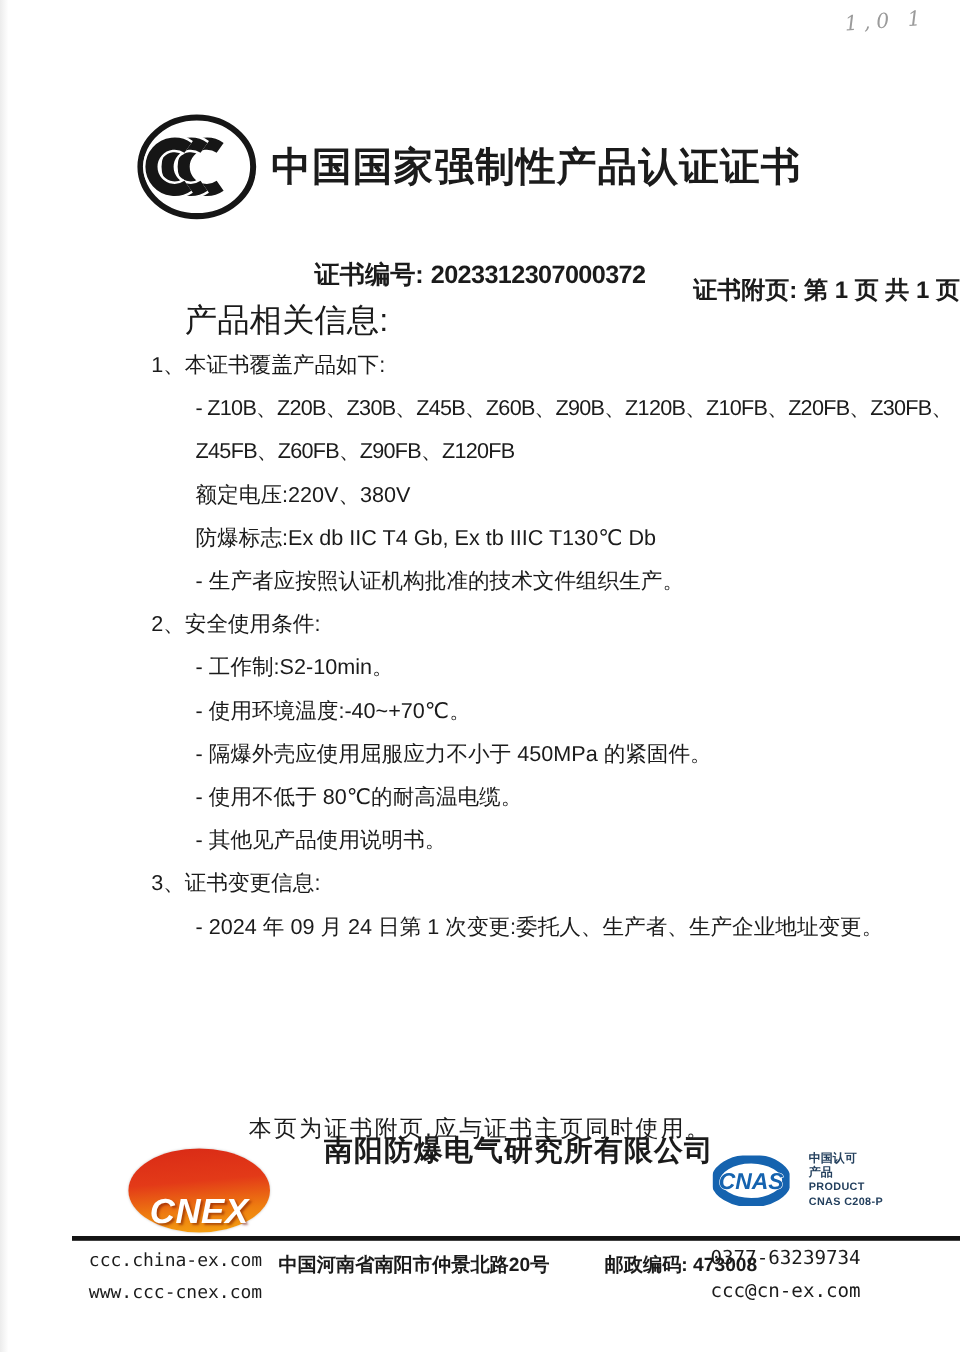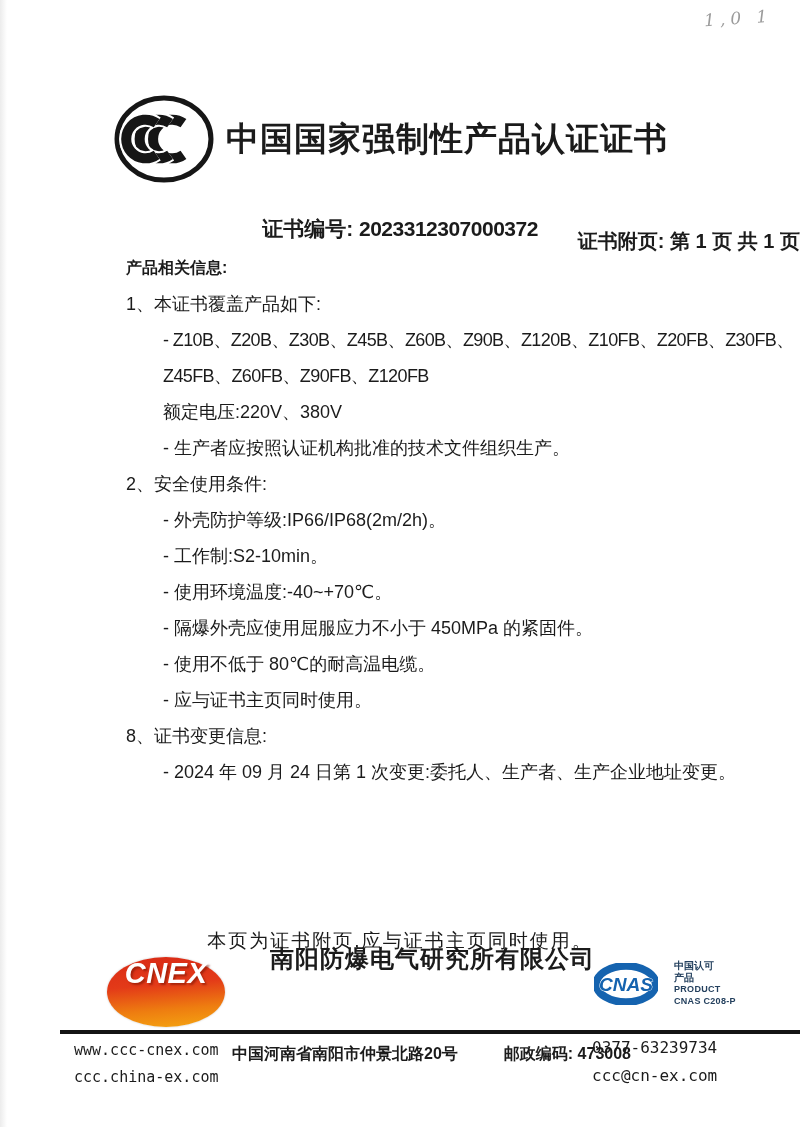--- a/index.html
+++ b/index.html
@@ -21,32 +21,32 @@
   .ccc-logo { width:104px; height:94px; flex:0 0 auto; }
   .title { font-size:33px; font-weight:700; letter-spacing:1px; white-space:nowrap; }
 
   .cert-line { position:absolute; left:0; width:100%; text-align:center;
     font-weight:700; white-space:nowrap; }
   .cert-number-line { top:191px; font-size:21px;margin-top:24px; }
   .cert-number-line .num { letter-spacing:-0.5px; }
   .cert-pages-line { top:228px; font-size:20px;text-align:right; }
 
   .body-block { position:absolute; left:126px; top:249px; width:640px; }
-  .heading { font-size:16px; font-weight:700; line-height:37px; white-space:nowrap; }
+  .heading { font-size:27px; font-weight:400; line-height:37px; white-space:nowrap;margin-left:28px; }
   .bline { font-size:18px; line-height:36px; white-space:nowrap; }
   .ind1 { padding-left:37px; }
   .tight { letter-spacing:-0.6px; }
 
   .page-note { position:absolute; top:904px; left:0; width:100%;
     text-align:center; font-size:19px; letter-spacing:2px; white-space:nowrap;margin-top:24px; }
 
   .cnex-logo { position:absolute; left:107px; top:957px; width:118px; height:70px;
     border-radius:50%;
     background:linear-gradient(175deg,#d92a16 0%,#e33a18 40%,#ee7d10 72%,#f5a611 100%);
-    display:flex; align-items:flex-start; justify-content:center;
+    display:flex; align-items:flex-end; justify-content:center;
     box-shadow:0 0 2px rgba(0,0,0,0.25); }
   .cnex-text { color:#ffffff; font-weight:700; font-style:italic; font-size:29px;
     text-shadow:2px 2px 2px rgba(120,20,0,0.55); letter-spacing:0.5px; }
   .org-name { position:absolute; left:270px; top:943px; font-size:24px;
     font-weight:700; letter-spacing:1px; white-space:nowrap; }
   .cnas-group { position:absolute; left:594px; top:960px; display:flex;
     align-items:center; gap:5px; }
   .cnas-caption { display:flex; flex-direction:column; gap:1px;
     color:#24405e; line-height:11px; white-space:nowrap;margin-left:11px; }
   .cnas-caption .cap { font-size:10px; font-weight:700; }
@@ -91,29 +91,29 @@
     <span>证书附页:</span>
     <span>第 1 页 共 1 页</span>
   </div>
 
   <div class="body-block">
     <div class="heading">产品相关信息:</div>
     <div class="bline">1、本证书覆盖产品如下:</div>
     <div class="bline ind1 tight">- Z10B、Z20B、Z30B、Z45B、Z60B、Z90B、Z120B、Z10FB、Z20FB、Z30FB、</div>
     <div class="bline ind1 tight">Z45FB、Z60FB、Z90FB、Z120FB</div>
     <div class="bline ind1">额定电压:220V、380V</div>
+    <div class="bline ind1">防爆标志:Ex db IIC T4 Gb, Ex tb IIIC T130℃ Db</div>
     <div class="bline ind1">- 生产者应按照认证机构批准的技术文件组织生产。</div>
     <div class="bline">2、安全使用条件:</div>
-    <div class="bline ind1">- 外壳防护等级:IP66/IP68(2m/2h)。</div>
     <div class="bline ind1">- 工作制:S2-10min。</div>
     <div class="bline ind1">- 使用环境温度:-40~+70℃。</div>
     <div class="bline ind1">- 隔爆外壳应使用屈服应力不小于 450MPa 的紧固件。</div>
     <div class="bline ind1">- 使用不低于 80℃的耐高温电缆。</div>
-    <div class="bline ind1">- 应与证书主页同时使用。</div>
-    <div class="bline">8、证书变更信息:</div>
+    <div class="bline ind1">- 其他见产品使用说明书。</div>
+    <div class="bline">3、证书变更信息:</div>
     <div class="bline ind1">- 2024 年 09 月 24 日第 1 次变更:委托人、生产者、生产企业地址变更。</div>
   </div>
 
   <div class="page-note">本页为证书附页,应与证书主页同时使用。</div>
 
   <div class="cnex-logo">
     <span class="cnex-text">CNEX</span>
   </div>
   <div class="org-name">南阳防爆电气研究所有限公司</div>
 
@@ -126,22 +126,22 @@
       <span class="cap">中国认可</span>
       <span class="cap">产品</span>
       <span class="cap-en">PRODUCT</span>
       <span class="cap-en">CNAS C208-P</span>
     </div>
   </div>
 
   <div class="footer-rule"></div>
 
   <div class="footer-left">
+    <div>ccc.china-ex.com</div>
     <div>www.ccc-cnex.com</div>
-    <div>ccc.china-ex.com</div>
   </div>
   <div class="footer-center">
     <span>中国河南省南阳市仲景北路20号</span>
     <span>
       <span>邮政编码:</span>
       <span>473008</span>
     </span>
   </div>
   <div class="footer-right">
     <div>0377-63239734</div>

